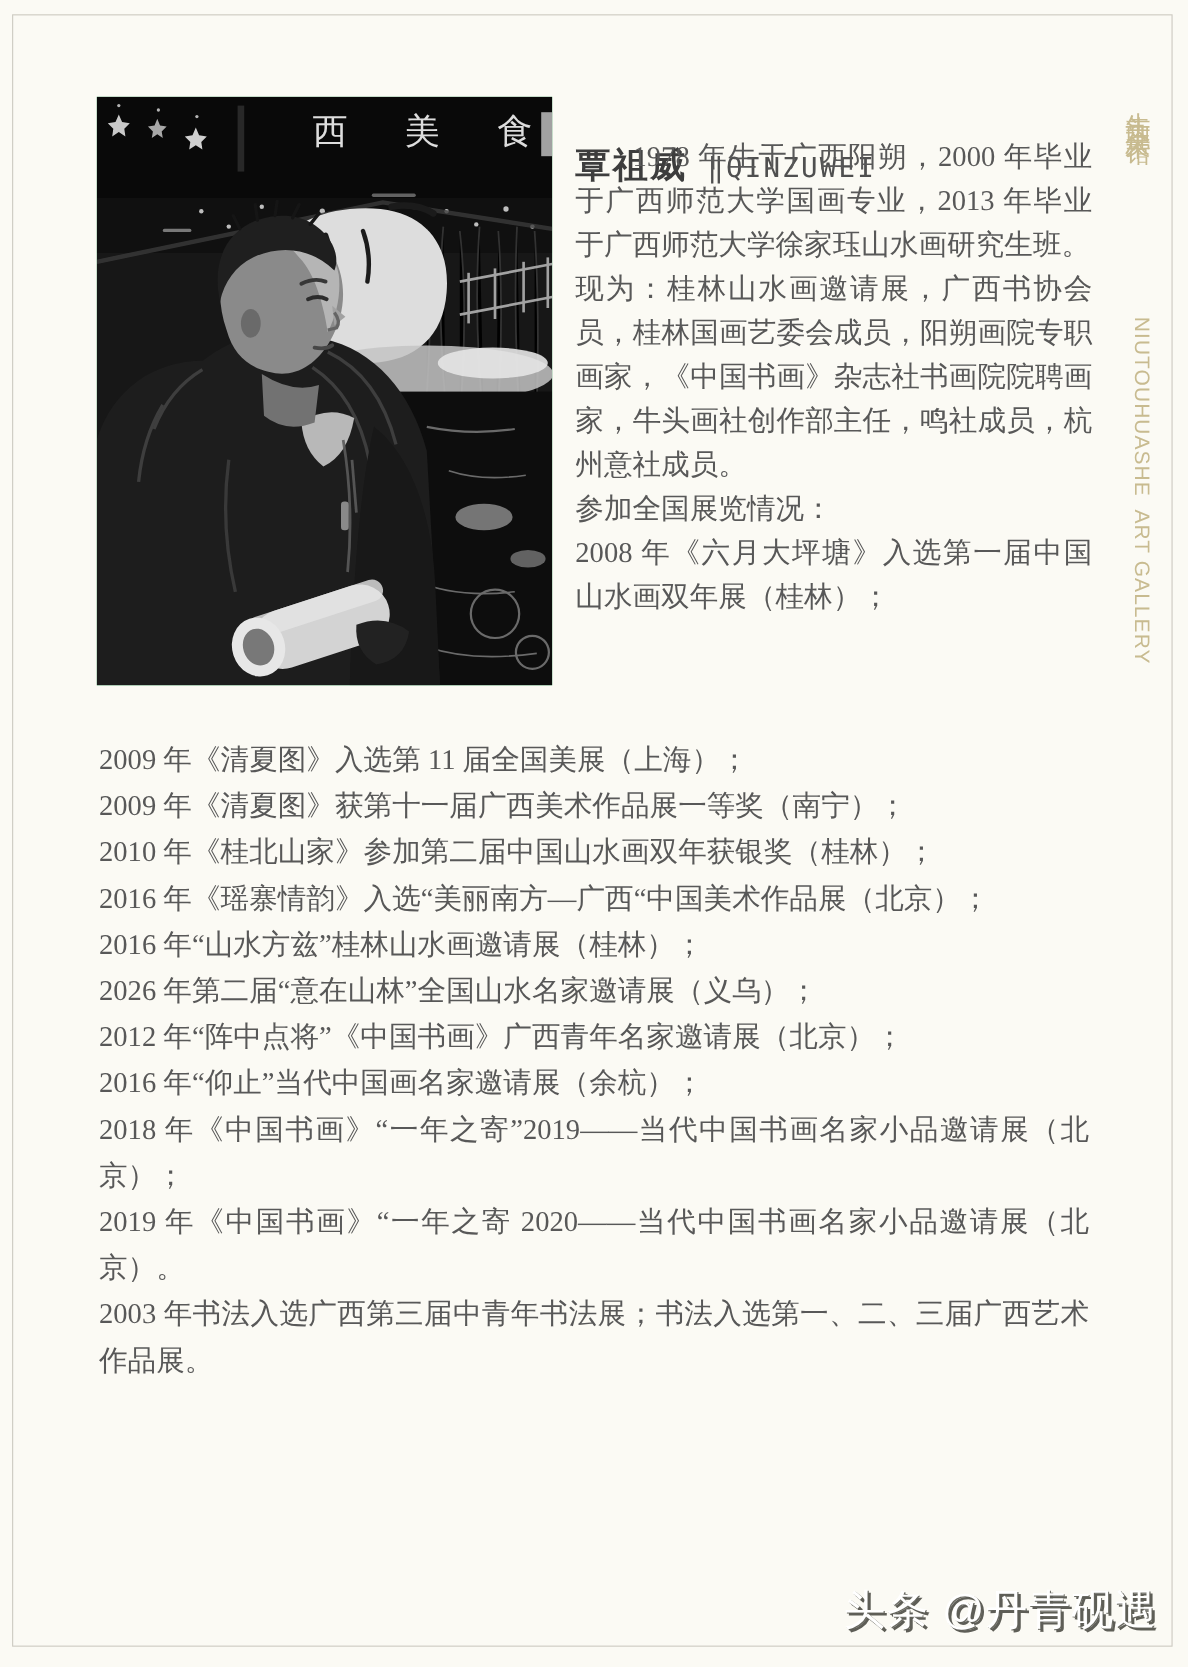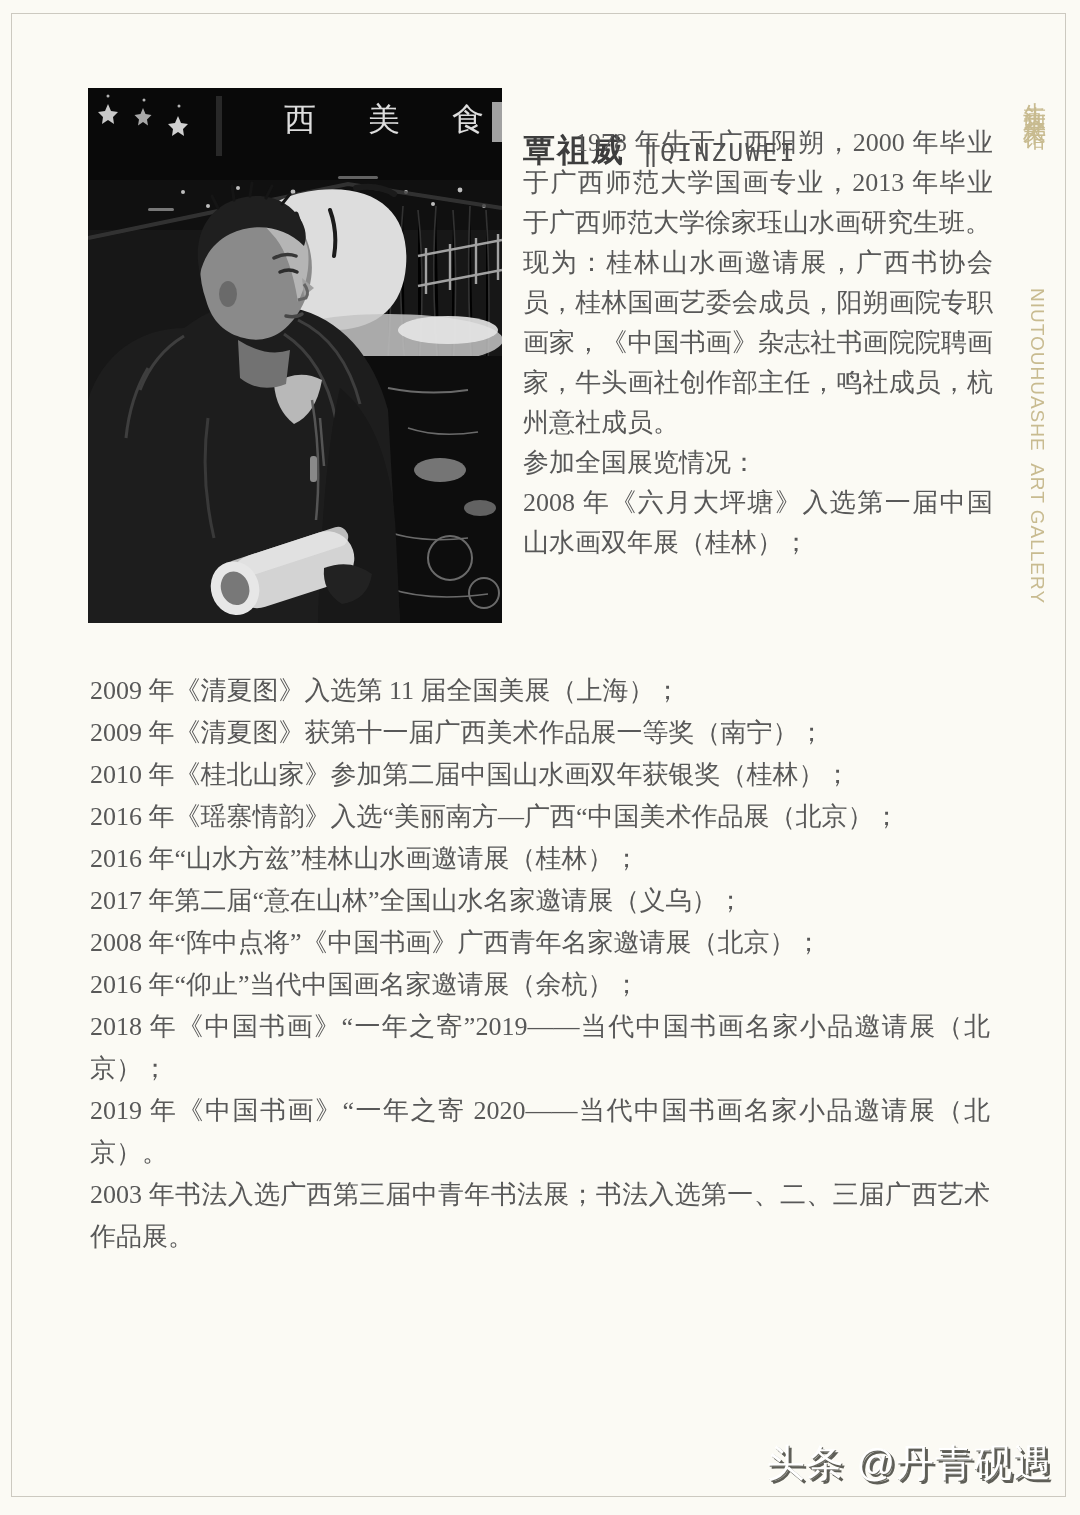--- a/index.html
+++ b/index.html
@@ -224,22 +224,22 @@
     <p class="heading">参加全国展览情况：</p>
     <p>2008 年《六月大坪塘》入选第一届中国山水画双年展（桂林）；</p>
   </div>
 
   <div class="bottom">
     <p>2009 年《清夏图》入选第 11 届全国美展（上海）；</p>
     <p>2009 年《清夏图》获第十一届广西美术作品展一等奖（南宁）；</p>
     <p>2010 年《桂北山家》参加第二届中国山水画双年获银奖（桂林）；</p>
     <p>2016 年《瑶寨情韵》入选“美丽南方—广西“中国美术作品展（北京）；</p>
     <p>2016 年“山水方兹”桂林山水画邀请展（桂林）；</p>
-    <p>2017 年第二届“意在山林”全国山水名家邀请展（义乌）；</p>
-    <p>2008 年“阵中点将”《中国书画》广西青年名家邀请展（北京）；</p>
+    <p>2026 年第二届“意在山林”全国山水名家邀请展（义乌）；</p>
+    <p>2012 年“阵中点将”《中国书画》广西青年名家邀请展（北京）；</p>
     <p>2016 年“仰止”当代中国画名家邀请展（余杭）；</p>
     <p>2018 年《中国书画》“一年之寄”2019——当代中国书画名家小品邀请展（北京）；</p>
     <p>2019 年《中国书画》“一年之寄 2020——当代中国书画名家小品邀请展（北京）。</p>
     <p>2003 年书法入选广西第三届中青年书法展；书法入选第一、二、三届广西艺术作品展。</p>
   </div>
 
   <div class="v-cn">牛头画社美术馆</div>
   <div class="v-en">NIUTOUHUASHE  ART GALLERY</div>
 
   <div class="watermark">头条 @丹青砚遇</div>

